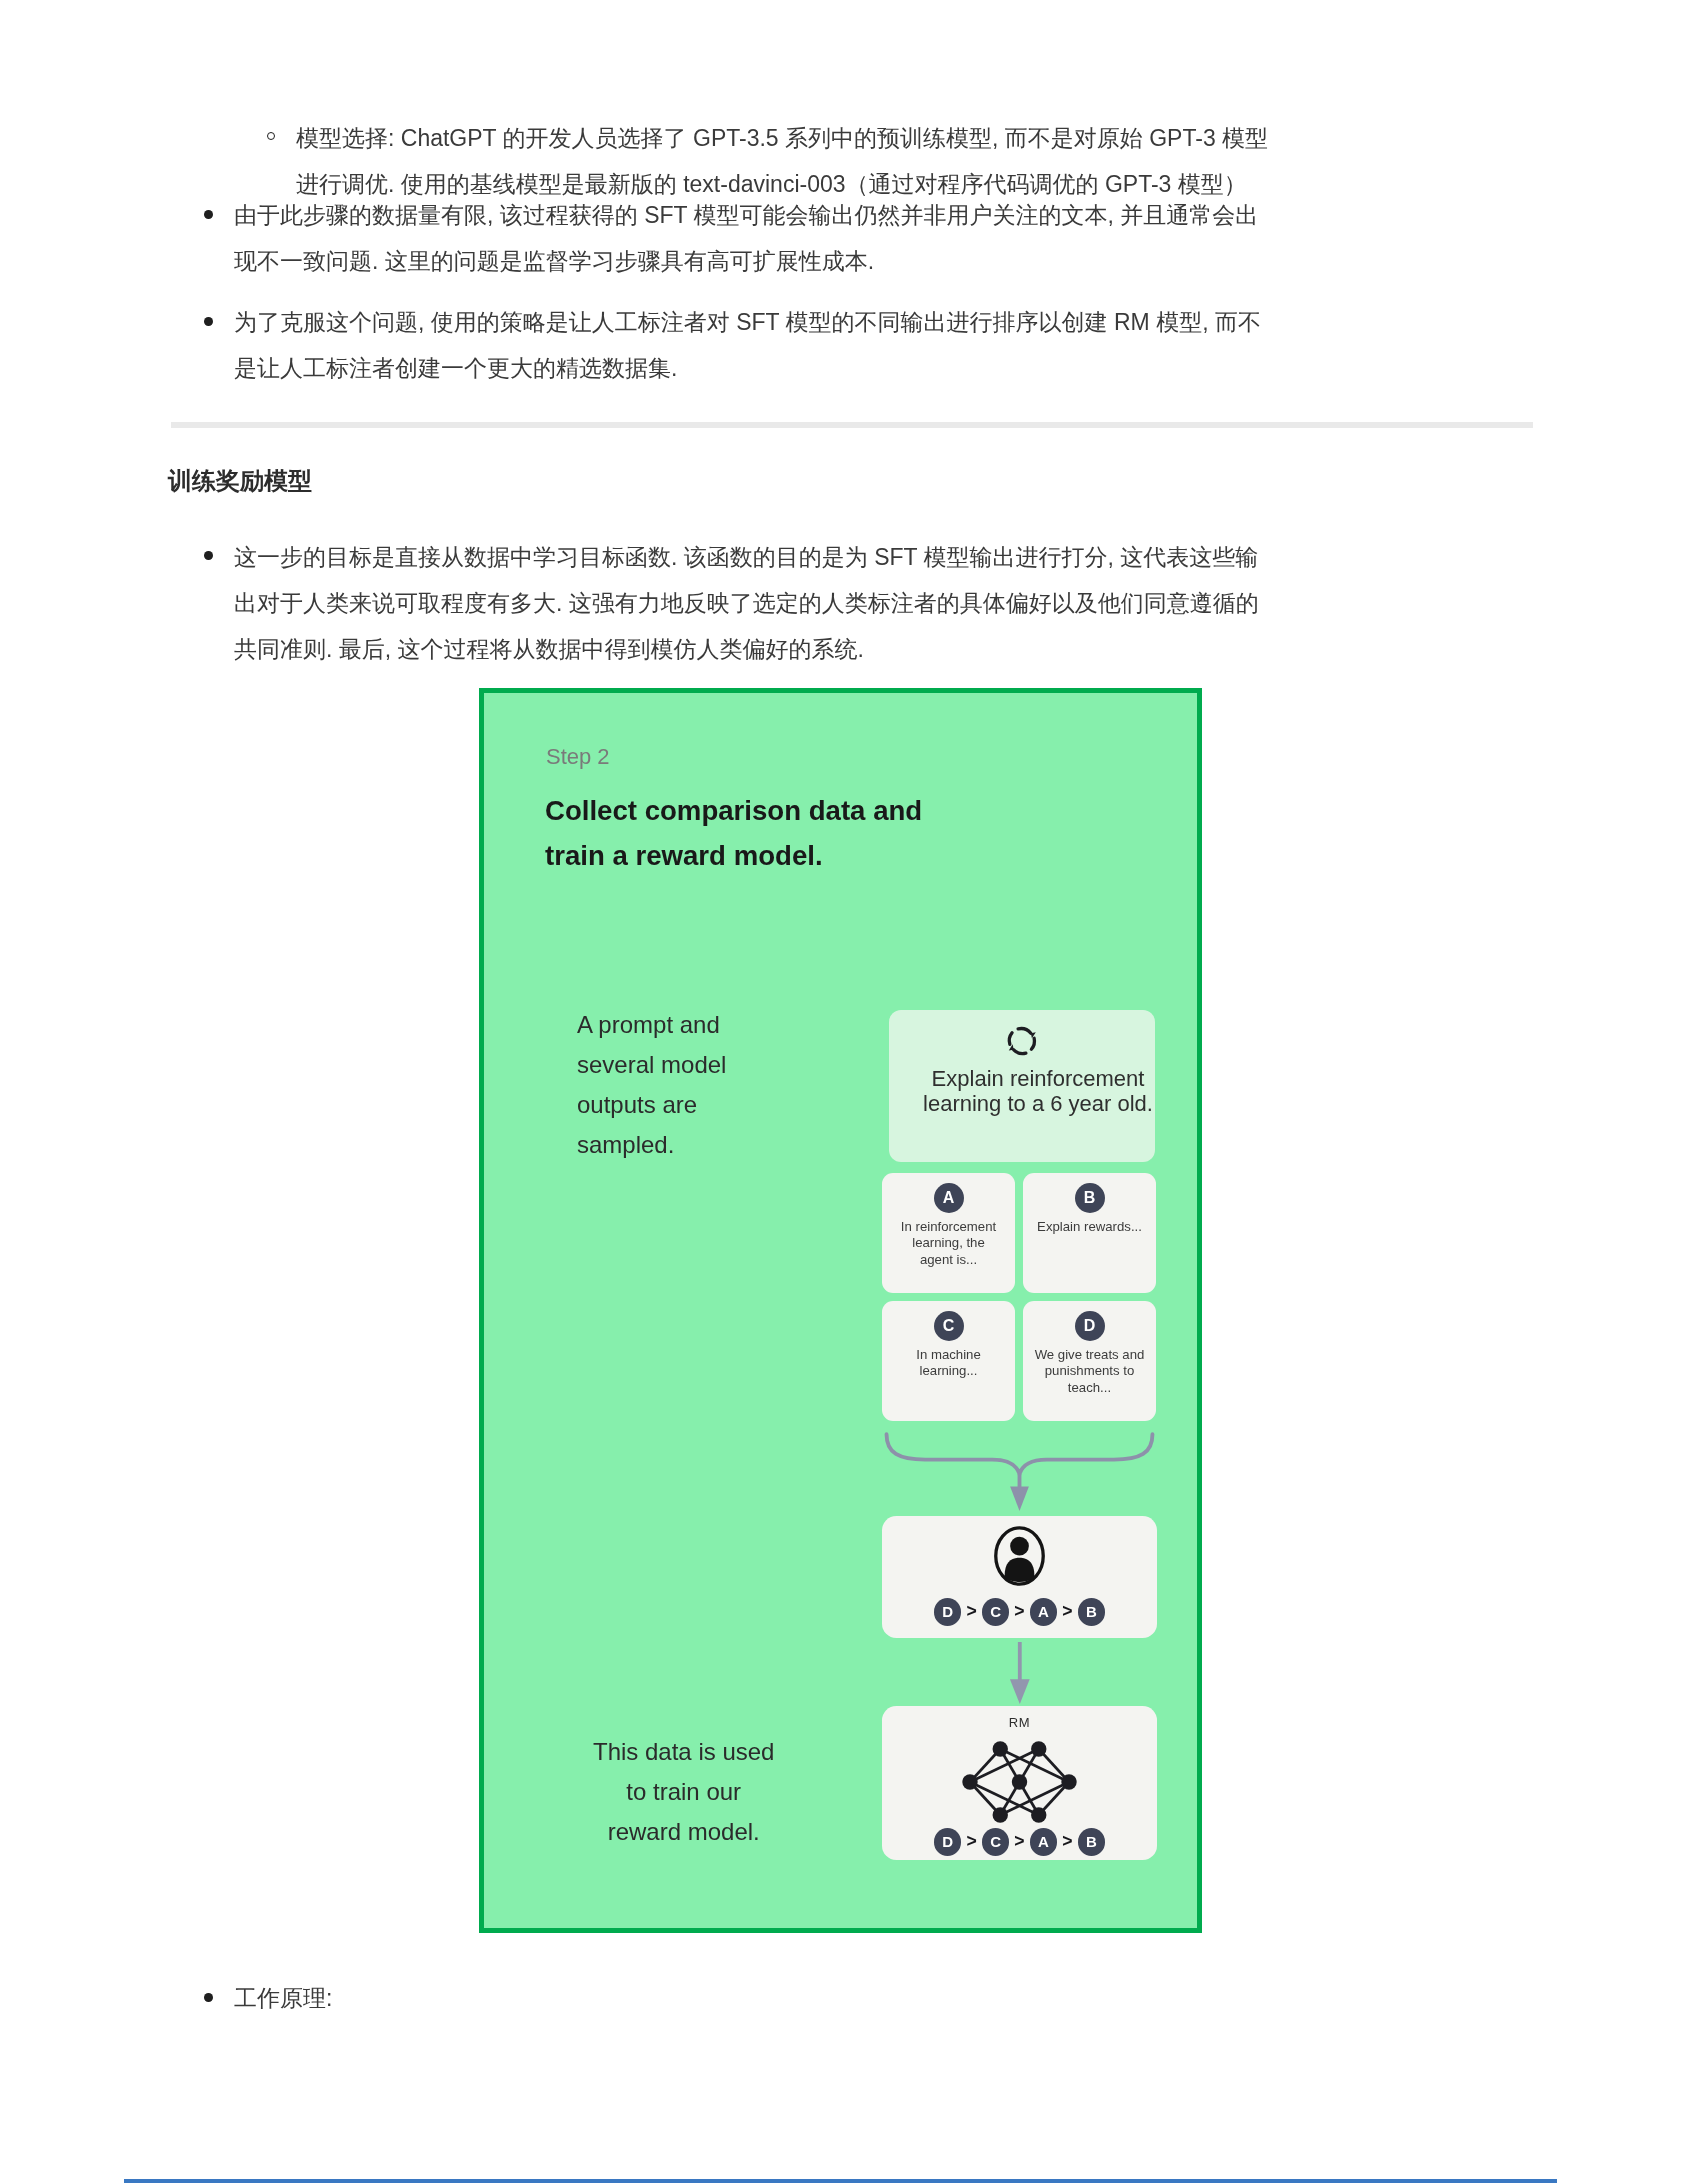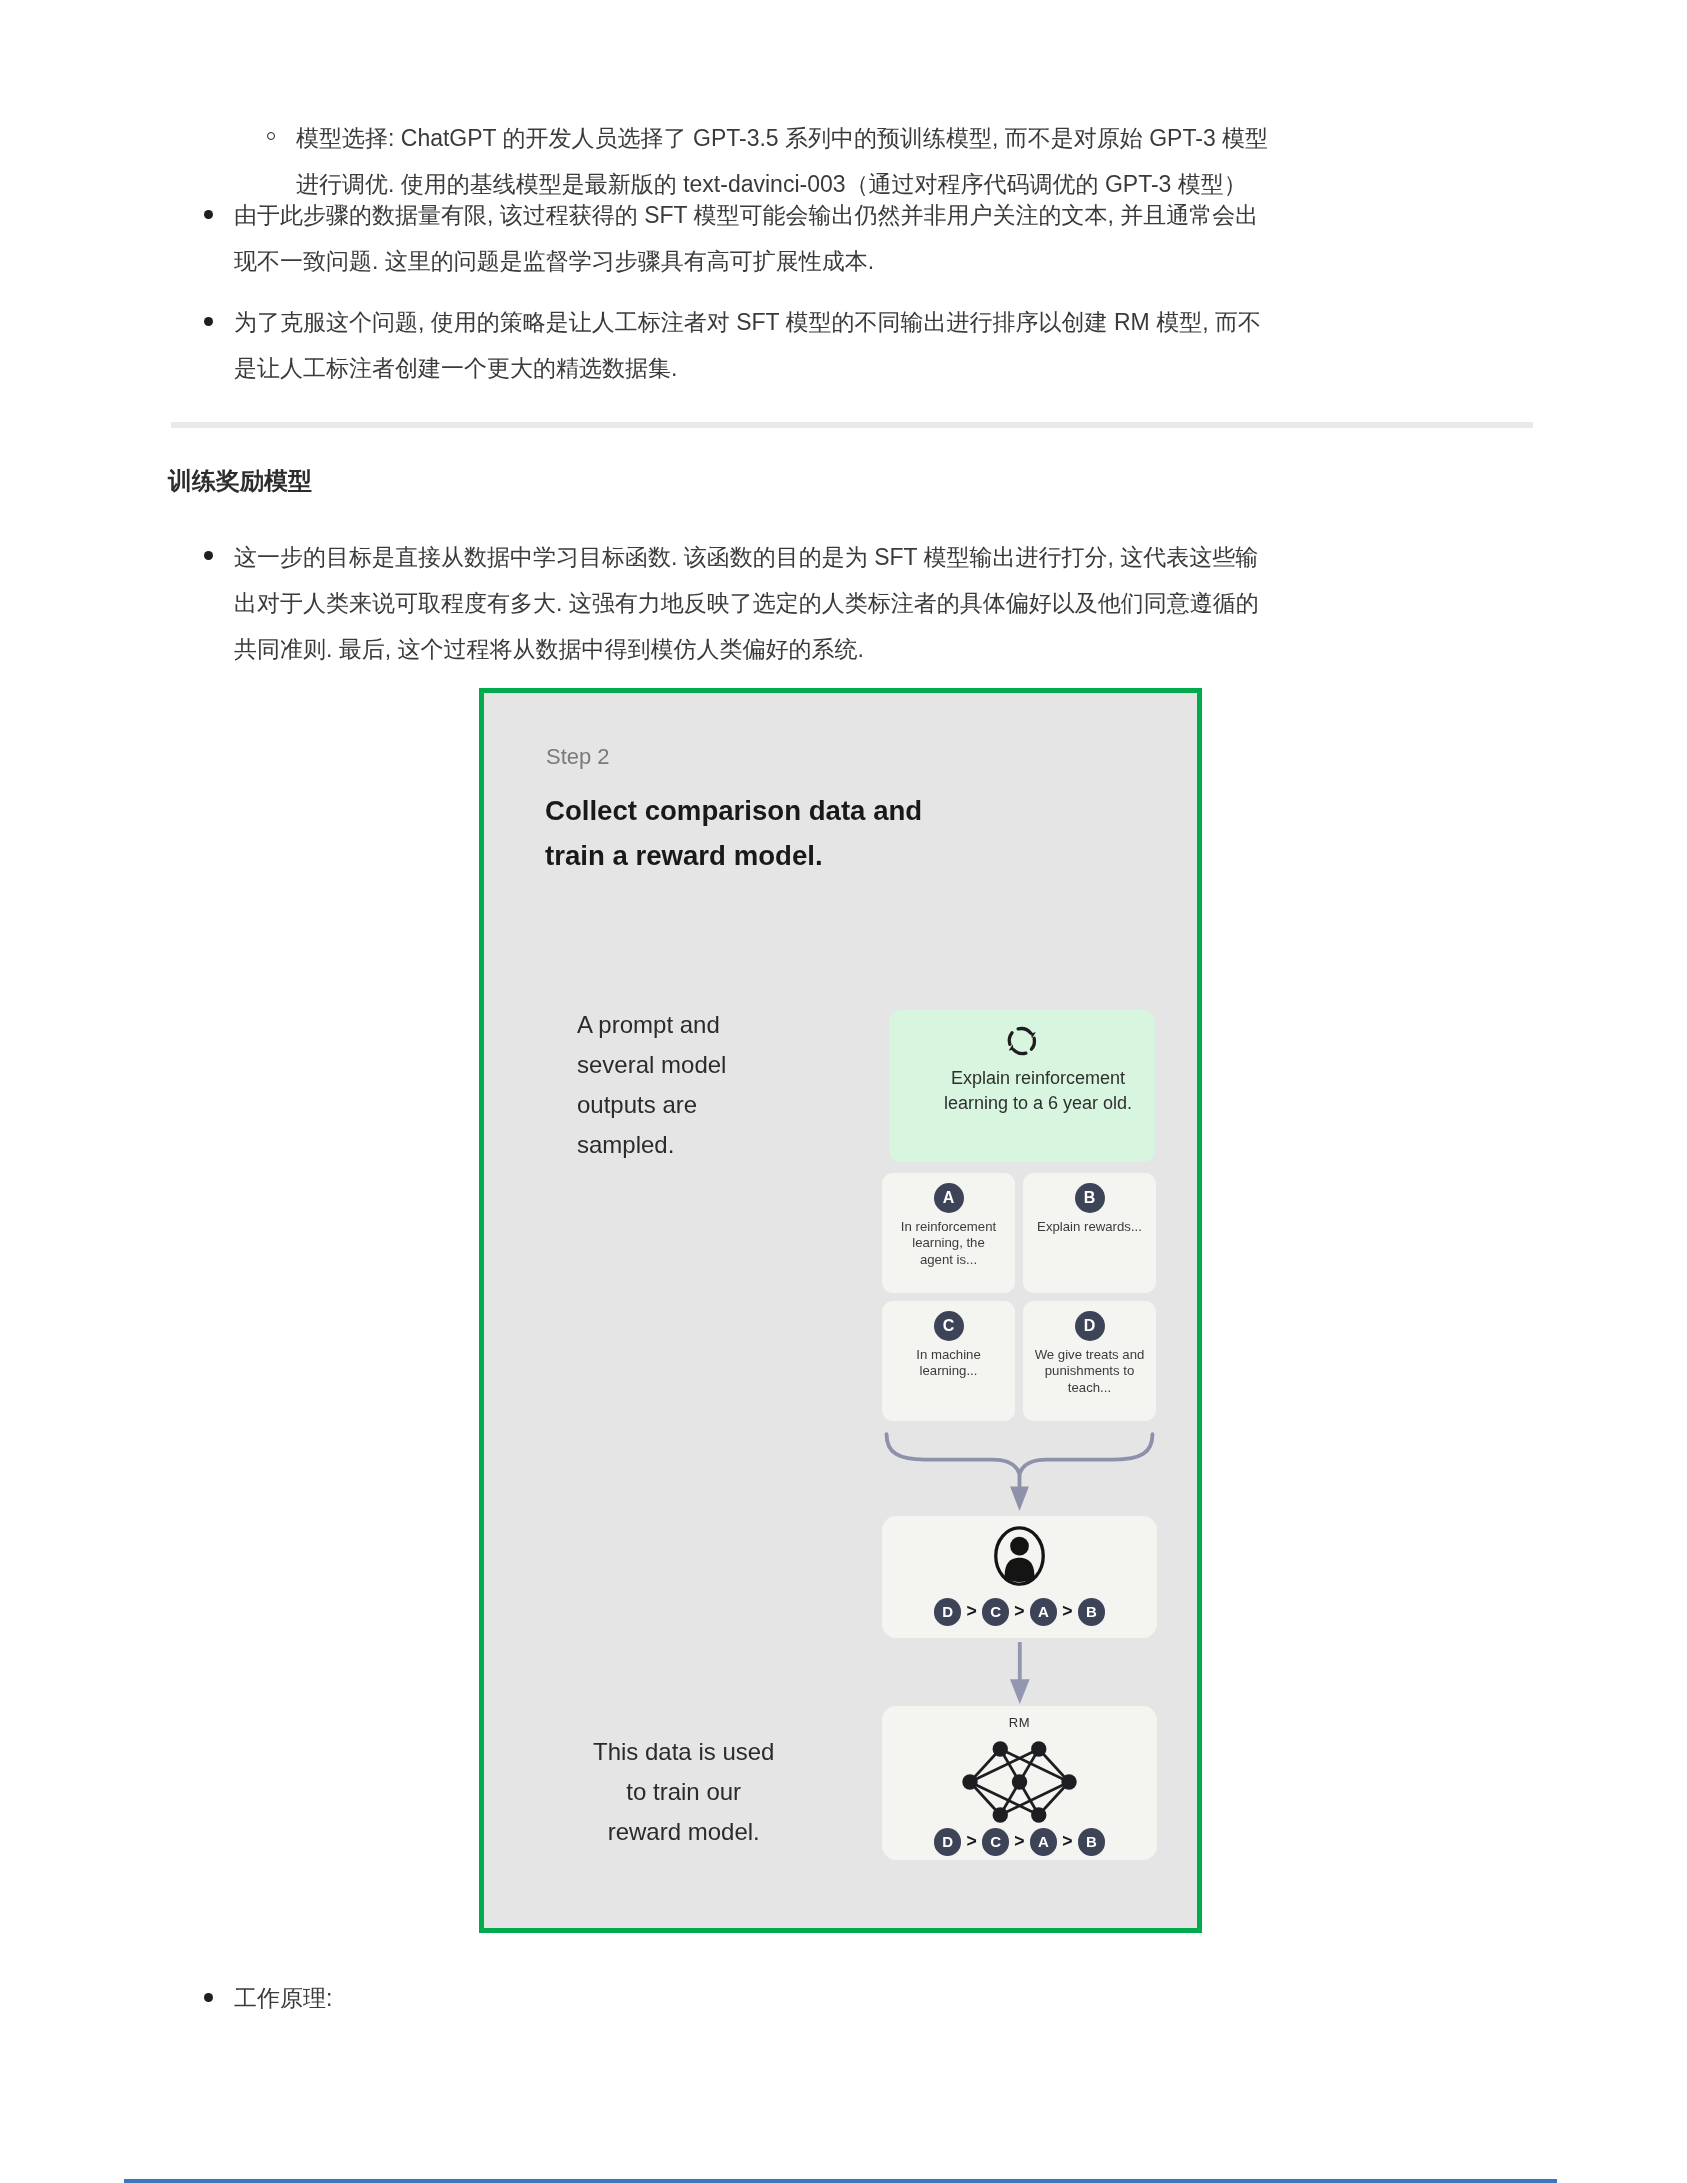--- a/index.html
+++ b/index.html
@@ -15,29 +15,29 @@
   }
   .abs{position:absolute;}
   
   .cjk{font-size:23px;line-height:46px;color:var(--body-text);white-space:nowrap;}
   .bullet-dot{width:8.8px;height:8.8px;border-radius:50%;background:#1f1f1f;}
   .bullet-circle{width:8.3px;height:8.3px;border-radius:50%;border:1.7px solid #1f1f1f;background:#fff;}
   .h3{font-size:24px;font-weight:bold;color:#2c2c2c;white-space:nowrap;}
   .divider{background:var(--divider);}
   
   .figure{
-    border:5.5px solid var(--green-border);background:#e5e5e5;
+    border:5.5px solid var(--green-border);background:#86efac;
   }
   .fig-step{font-size:22px;color:var(--gray-label);white-space:nowrap;}
   .fig-title{font-size:27.6px;line-height:45px;font-weight:bold;color:#191919;white-space:nowrap;}
   .fig-label{font-size:24px;line-height:40px;color:#2b2b2b;white-space:nowrap;margin-left:31px;}
   .prompt-card{
     background:var(--green-card);border-radius:12px;text-align:center;
   }
-  .prompt-text{font-size:18px;line-height:25px;color:#2f2f2f;margin-top:12px;padding-left:32px;}
+  .prompt-text{font-size:22px;line-height:25px;color:#2f2f2f;margin-top:12px;padding-left:32px;}
   .out-card{
     background:var(--card-gray);border-radius:11px;text-align:center;padding-top:10px;
   }
   .letter-circle{
     width:30px;height:30px;border-radius:50%;background:var(--navy);color:#ffffff;
     font-size:16px;font-weight:bold;display:inline-flex;align-items:center;justify-content:center;
   }
   .out-text{font-size:13.2px;line-height:16.5px;color:var(--card-text);margin-top:5.5px;}
   .big-card{background:var(--card-gray);border-radius:14.3px;text-align:center;}
   .rank-row{display:flex;align-items:center;justify-content:center;gap:5px;}

